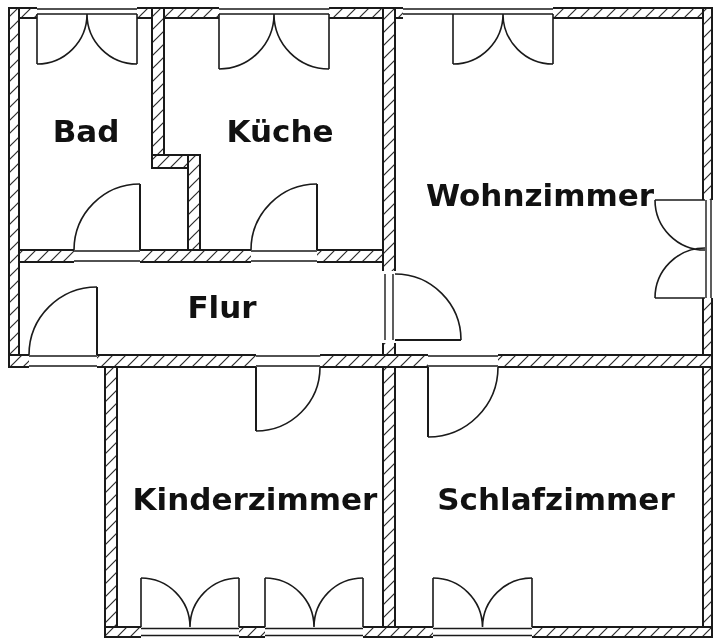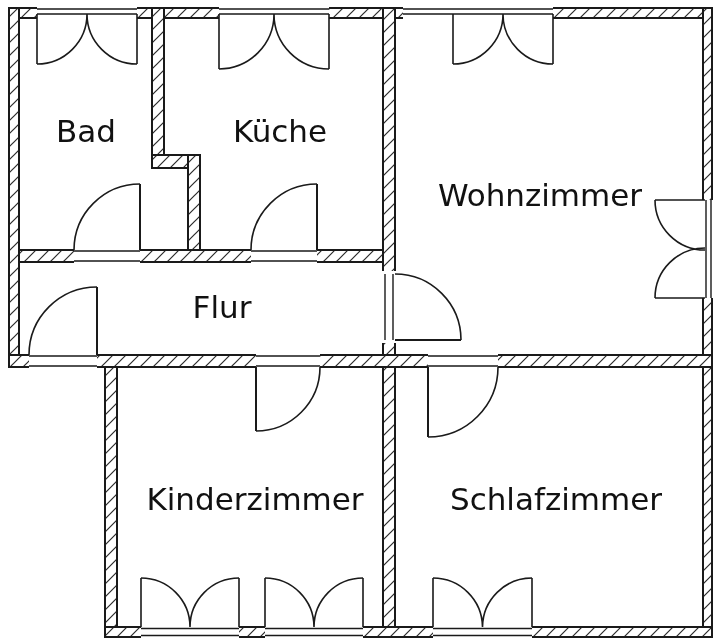--- a/index.html
+++ b/index.html
@@ -6,20 +6,21 @@
     margin: 0;
     padding: 0;
     background: #ffffff;
   }
   .stage {
     position: relative;
     width: 720px;
     height: 641px;
     background: #ffffff;
     overflow: hidden;
+    font-weight: bold;
   }
   svg { display: block; }
   text.room-label {
     font-family: "DejaVu Sans", "Liberation Sans", sans-serif;
     font-size: 31px;
     fill: #111111;
   }
 </style>
 </head>
 <body>

